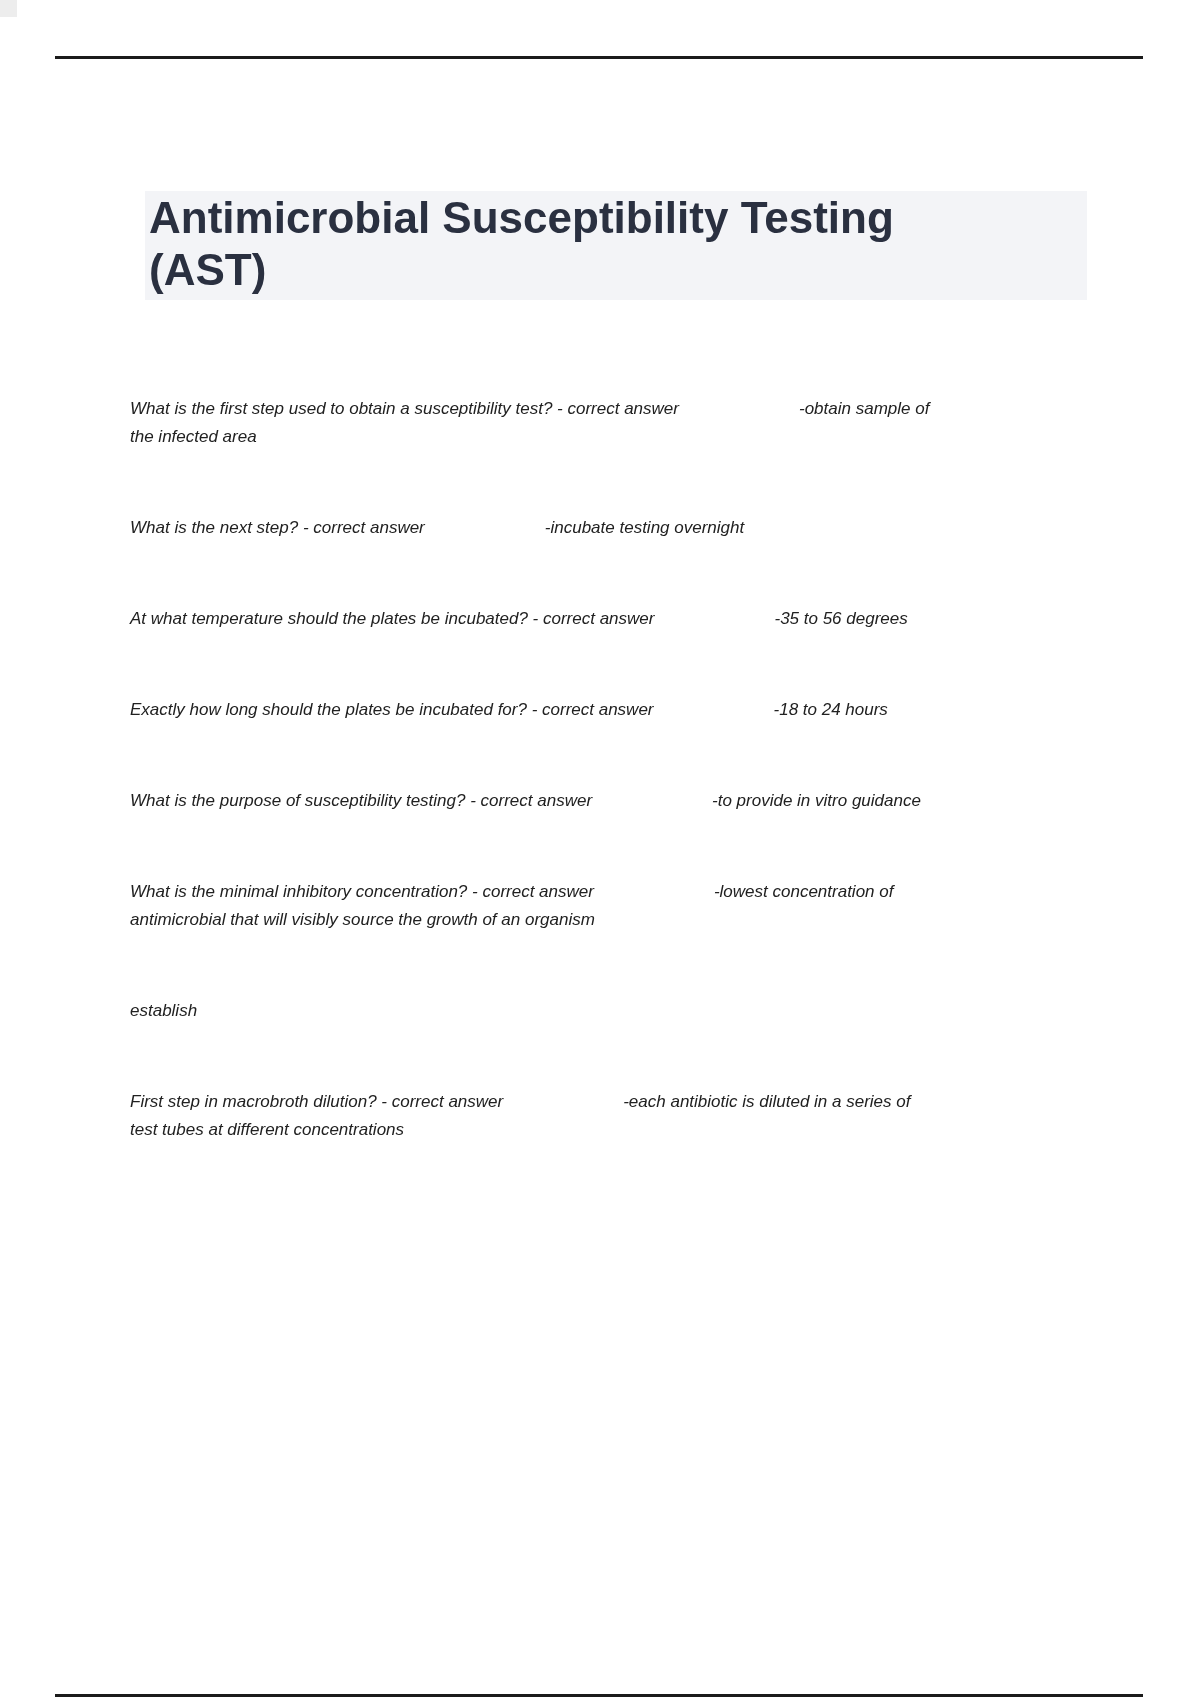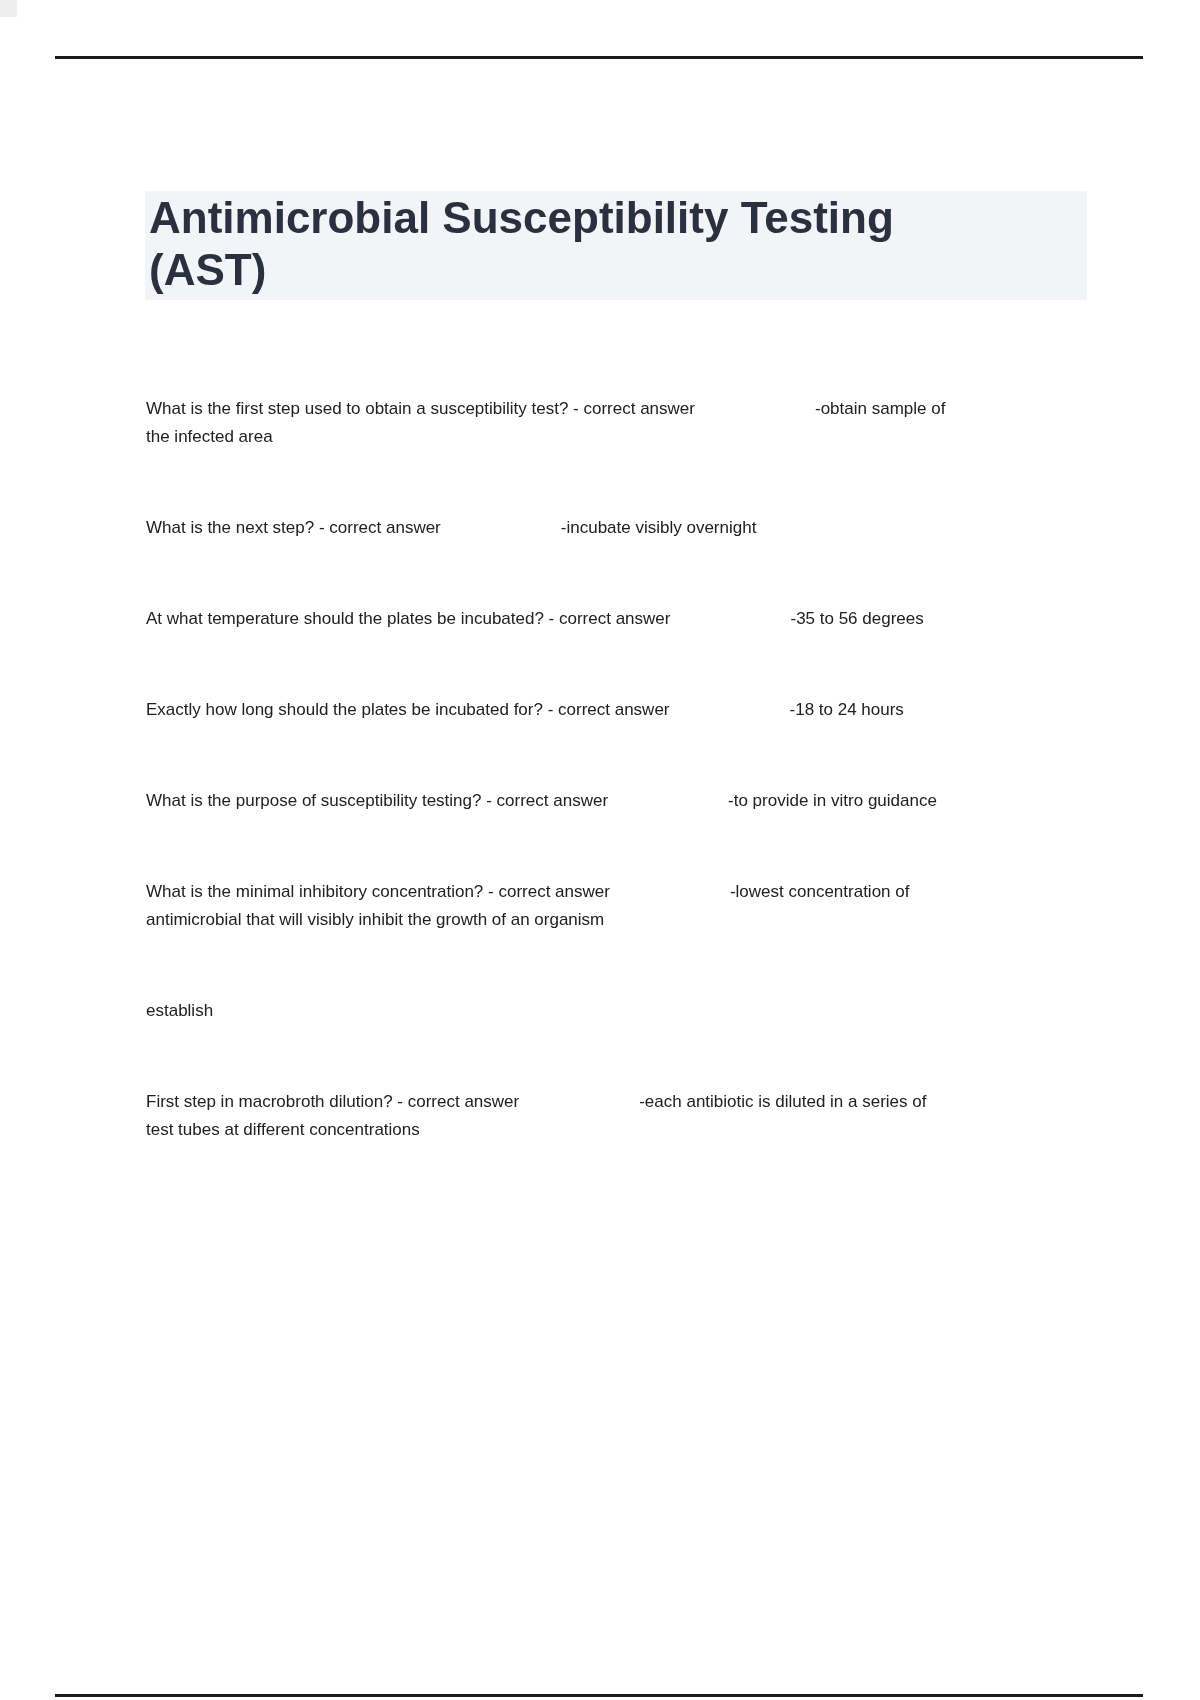--- a/index.html
+++ b/index.html
@@ -46,23 +46,24 @@
     font-size: 44px;
     line-height: 52px;
     font-weight: bold;
     color: #2a3040;
     letter-spacing: 0;
   }
   .title-line { display: block; }
 
   .qa-list {
     position: absolute;
-    left: 146px;
+    left: 130px;
     top: 395px;
     width: 944px;
+    font-style: italic;
   }
   .qa-item {
     margin: 0 0 63px 0;
     font-size: 17px;
     line-height: 28px;
     color: #212121;
   }
   .qa-line {
     white-space: nowrap;
   }
@@ -88,34 +89,34 @@
       <span class="title-line">(AST)</span>
     </h1>
   </div>
 
   <div class="qa-list" id="qa-list">
       <div class="qa-item">
         <div class="qa-line"><span class="seg-question">What is the first step used to obtain a susceptibility test? - correct answer</span><span class="qa-gap"></span><span class="seg-answer">-obtain sample of</span></div>
         <div class="qa-line"><span class="seg-answer">the infected area</span></div>
       </div>
       <div class="qa-item">
-        <div class="qa-line"><span class="seg-question">What is the next step? - correct answer</span><span class="qa-gap"></span><span class="seg-answer">-incubate visibly overnight</span></div>
+        <div class="qa-line"><span class="seg-question">What is the next step? - correct answer</span><span class="qa-gap"></span><span class="seg-answer">-incubate testing overnight</span></div>
       </div>
       <div class="qa-item">
         <div class="qa-line"><span class="seg-question">At what temperature should the plates be incubated? - correct answer</span><span class="qa-gap"></span><span class="seg-answer">-35 to 56 degrees</span></div>
       </div>
       <div class="qa-item">
         <div class="qa-line"><span class="seg-question">Exactly how long should the plates be incubated for? - correct answer</span><span class="qa-gap"></span><span class="seg-answer">-18 to 24 hours</span></div>
       </div>
       <div class="qa-item">
         <div class="qa-line"><span class="seg-question">What is the purpose of susceptibility testing? - correct answer</span><span class="qa-gap"></span><span class="seg-answer">-to provide in vitro guidance</span></div>
       </div>
       <div class="qa-item">
         <div class="qa-line"><span class="seg-question">What is the minimal inhibitory concentration? - correct answer</span><span class="qa-gap"></span><span class="seg-answer">-lowest concentration of</span></div>
-        <div class="qa-line"><span class="seg-answer">antimicrobial that will visibly inhibit the growth of an organism</span></div>
+        <div class="qa-line"><span class="seg-answer">antimicrobial that will visibly source the growth of an organism</span></div>
       </div>
       <div class="qa-item">
         <div class="qa-line"><span class="seg-answer">establish</span></div>
       </div>
       <div class="qa-item">
         <div class="qa-line"><span class="seg-question">First step in macrobroth dilution? - correct answer</span><span class="qa-gap"></span><span class="seg-answer">-each antibiotic is diluted in a series of</span></div>
         <div class="qa-line"><span class="seg-answer">test tubes at different concentrations</span></div>
       </div>
     </div>
 

